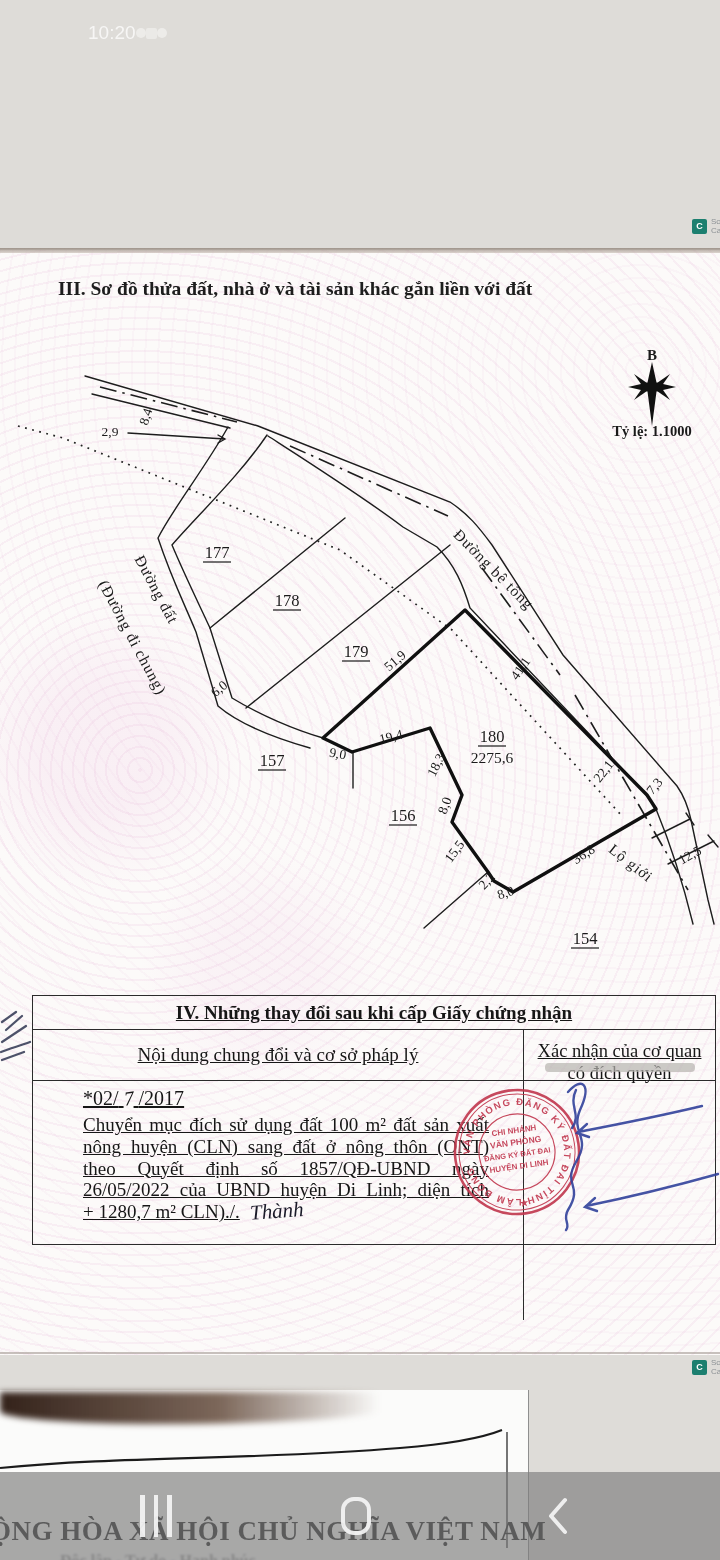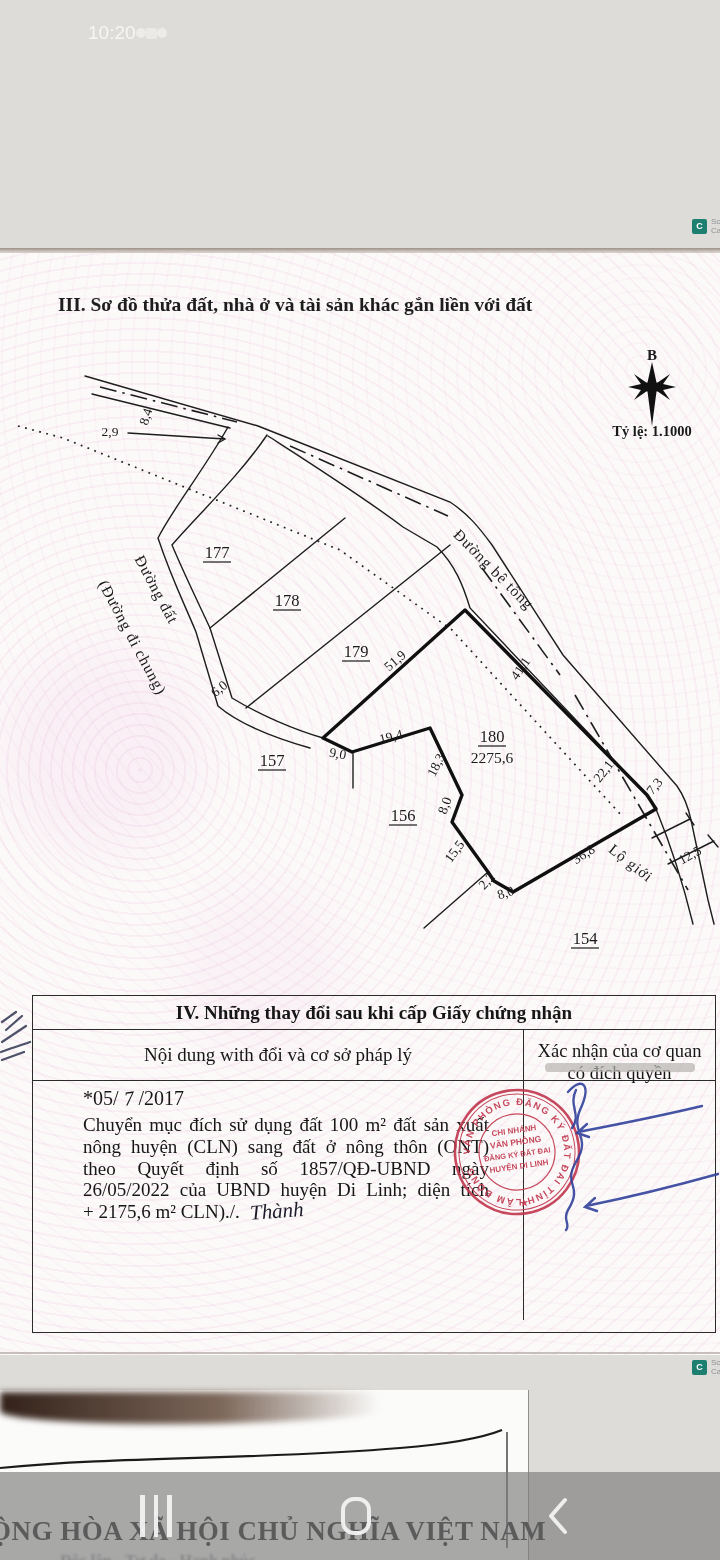--- a/index.html
+++ b/index.html
@@ -38,37 +38,37 @@
   
   .page-main{left:0;top:250px;width:720px;height:1105px;
     background-color:#fcfaf9;
     background-image:
       repeating-radial-gradient(circle at 140px 520px, rgba(229,178,214,.16) 0 2px, transparent 2px 11px),
       radial-gradient(circle at 100px 500px, rgba(238,196,226,.20) 0 60px, transparent 140px),
       radial-gradient(circle at 260px 720px, rgba(238,196,226,.14) 0 50px, transparent 120px),
       repeating-radial-gradient(circle at 640px 120px, rgba(231,190,220,.10) 0 2px, transparent 2px 13px);}
   .page-top-shadow{left:0;top:248px;width:720px;height:5px;opacity:.65;
     background:linear-gradient(#7d6e62,#cac0b7);}
-  .s3-title{left:58px;top:294px;font-size:19.5px;font-weight:bold;color:#1d1d1d;}
+  .s3-title{left:58px;top:278px;font-size:19.5px;font-weight:bold;color:#1d1d1d;}
 
   
   .map-svg{left:0;top:330px;}
   .map-svg text{fill:#1a1a1a;font-family:"Liberation Serif","DejaVu Serif",serif;}
   .mnum{font-size:13.5px;}
   .mplot{font-size:16.5px;}
   .mroad{font-size:15.5px;letter-spacing:1px;}
   .thin{stroke:#1d1d1d;stroke-width:1.4;fill:none;stroke-linecap:round;}
   .thick{stroke:#101010;stroke-width:3.4;fill:none;stroke-linejoin:round;}
   .dots{stroke:#222;stroke-width:1.7;fill:none;stroke-dasharray:1.8 5.5;}
   .dashdot{stroke:#1d1d1d;stroke-width:1.6;fill:none;stroke-dasharray:17 6 2.5 6;}
   .ul{stroke:#1a1a1a;stroke-width:1.2;}
 
   
-  .table{left:32px;top:995px;width:684px;height:338px;border:1.6px solid #2b2b2b;
-    box-sizing:border-box;color:#161616;background:transparent;}
+  .table{left:32px;top:995px;width:684px;height:250px;border:1.6px solid #2b2b2b;
+    box-sizing:border-box;color:#161616;background:transparent;text-decoration:underline;}
   .t-title{height:33px;border-bottom:1.6px solid #2b2b2b;display:flex;align-items:center;
     justify-content:center;font-size:19px;font-weight:bold;}
   .t-head{height:50px;border-bottom:1.6px solid #2b2b2b;display:flex;}
   .t-c1{width:491px;border-right:1.6px solid #2b2b2b;box-sizing:border-box;display:flex;
     align-items:center;justify-content:center;font-size:19px;}
   .t-c2{flex:1;display:flex;flex-direction:column;align-items:center;justify-content:center;
     font-size:18.5px;line-height:22px;text-align:right;margin-top:13px;}
   .t-body{display:flex;height:239px;}
   .t-b1{width:491px;border-right:1.6px solid #2b2b2b;box-sizing:border-box;padding:6px 0 0 50px;}
   .t-b2{flex:1;}
@@ -200,34 +200,34 @@
     <text class="mnum" transform="translate(458,524) rotate(-53)" text-anchor="middle">15,5</text>
     <text class="mnum" transform="translate(490,554) rotate(-47)" text-anchor="middle">2,2</text>
     <text class="mnum" transform="translate(507,567) rotate(-18)" text-anchor="middle">8,0</text>
     <text class="mnum" transform="translate(586,528) rotate(-33)" text-anchor="middle">36,8</text>
     <text class="mnum" transform="translate(692,529) rotate(-29)" text-anchor="middle">12,5</text>
   </svg>
 
   <div class="abs table">
     <div class="t-title">IV. Những thay đổi sau khi cấp Giấy chứng nhận</div>
     <div class="t-head">
-      <div class="t-c1">Nội dung with đổi và cơ sở pháp lý</div>
+      <div class="t-c1">Nội dung chung đổi và cơ sở pháp lý</div>
       <div class="t-c2">
         <div>Xác nhận của cơ quan</div>
         <div>có đích quyền</div>
       </div>
     </div>
     <div class="t-body">
       <div class="t-b1">
-        <div class="entry-date"><span>*05/</span> <span class="hand">7</span> <span>/2017</span></div>
+        <div class="entry-date"><span>*02/</span> <span class="hand">7</span> <span>/2017</span></div>
         <div class="bline">Chuyển mục đích sử dụng đất 100 m² đất sản xuất</div>
         <div class="bline">nông huyện (CLN) sang đất ở nông thôn (ONT)</div>
         <div class="bline">theo Quyết định số 1857/QĐ-UBND ngày</div>
         <div class="bline">26/05/2022 của UBND huyện Di Linh; diện tích</div>
-        <div class="bline last"><span>+ 2175,6 m² CLN)./.</span><span class="sig-name">Thành</span></div>
+        <div class="bline last"><span>+ 1280,7 m² CLN)./.</span><span class="sig-name">Thành</span></div>
       </div>
       <div class="t-b2"></div>
     </div>
   </div>
   <div class="abs smudge"></div>
 
   <svg class="abs" style="left:0;top:1008px;" width="34" height="86" viewBox="0 0 34 86">
     <path d="M2,14 L16,4 M6,22 L22,8 M2,34 L26,18 M1,44 C10,40 20,38 30,34 M2,52 L24,44" stroke="#2e3450" stroke-width="2.2" fill="none" stroke-linecap="round" opacity=".85"></path>
   </svg>
 

